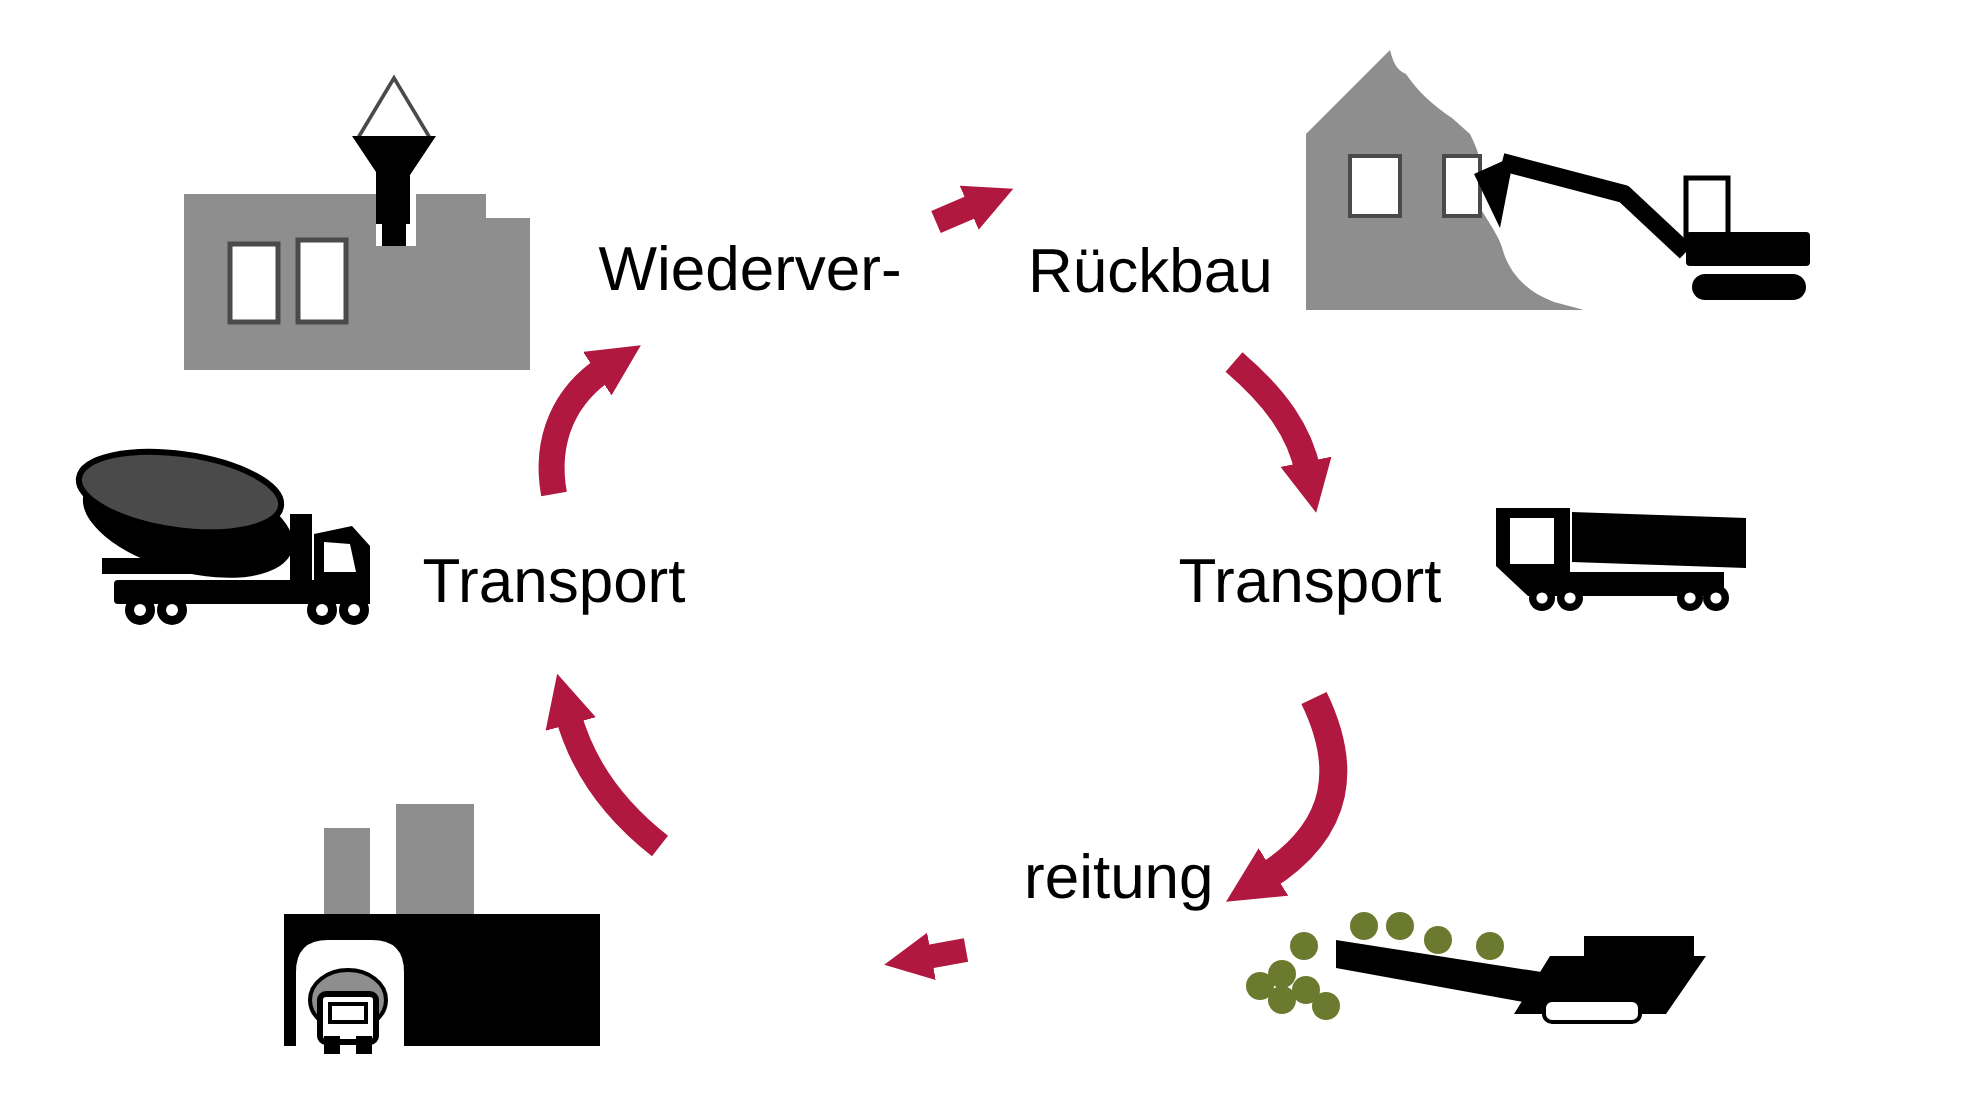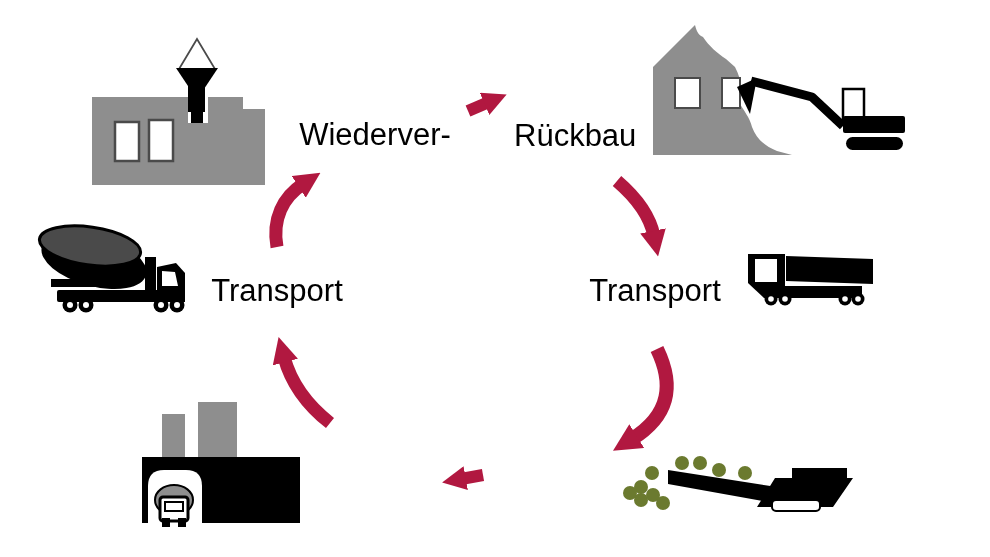--- a/index.html
+++ b/index.html
@@ -145,20 +145,21 @@
 
   <div class="label ta-l" style="left:514px;top:119px;">
     <span class="ln">Rückbau</span>
   </div>
 
   <div class="label ta-c" style="left:585px;top:274px;width:140px;">
     <span class="ln">Transport</span>
   </div>
 
   <div class="label ta-l" style="left:512px;top:422px;">
+    <span class="ln">reitung</span>
   </div>
 
 
   <div class="label ta-c" style="left:206px;top:274px;width:142px;">
     <span class="ln">Transport</span>
   </div>
 
 </div>
 
 </body></html>

